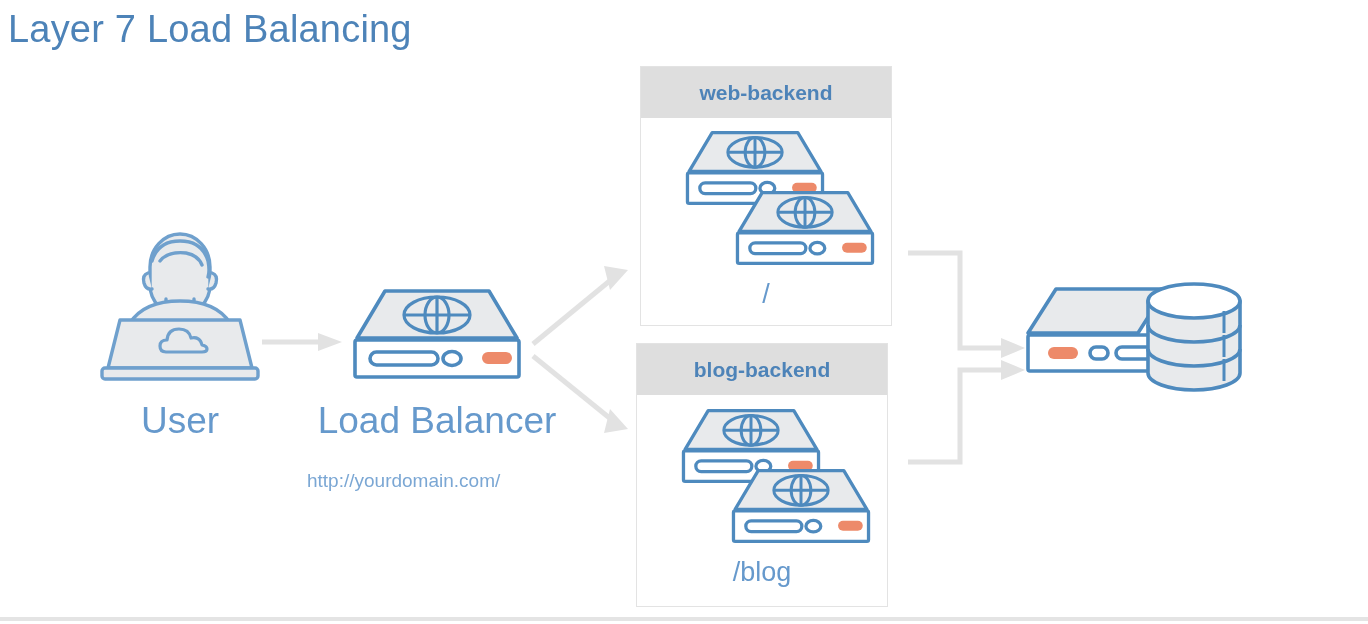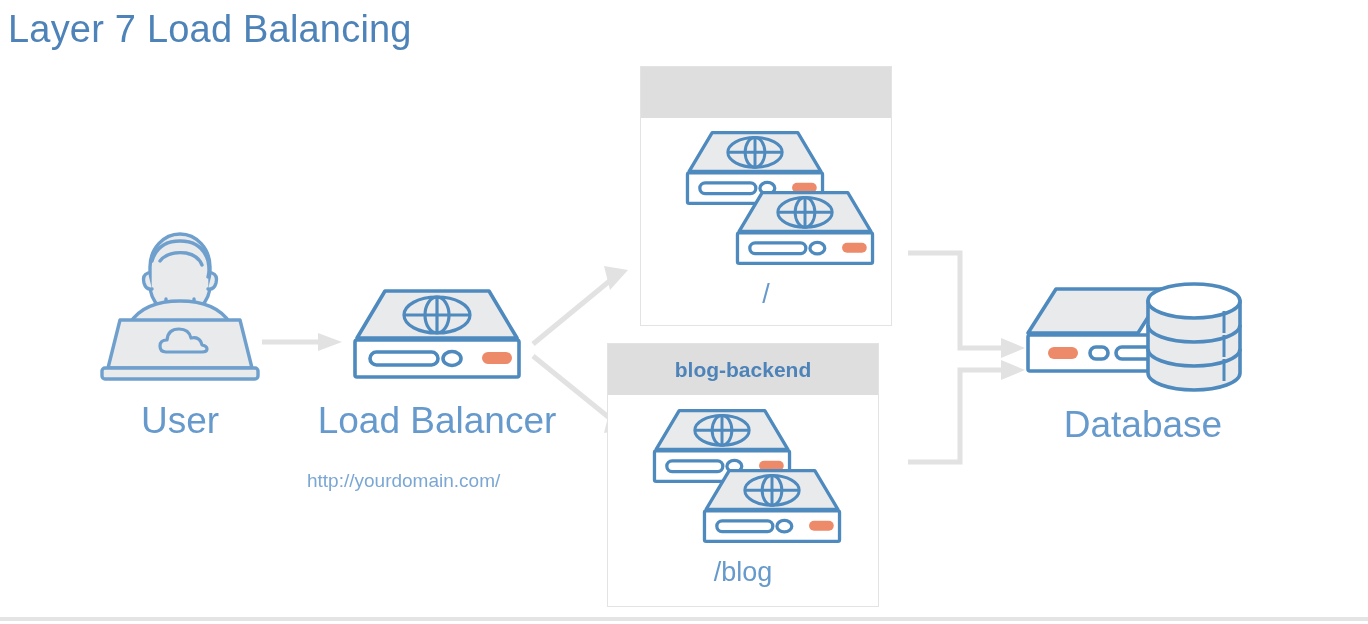--- a/index.html
+++ b/index.html
@@ -83,20 +83,21 @@
     <line x1="3" y1="82" x2="82" y2="17" stroke="#E2E2E2" stroke-width="5"></line>
     <polygon points="74,4 98,8 80,28" fill="#E2E2E2"></polygon>
   </svg>
   <svg style="left:530px;top:348px;" width="110" height="90" viewBox="0 0 110 90">
     <line x1="3" y1="8" x2="82" y2="72" stroke="#E2E2E2" stroke-width="5"></line>
     <polygon points="74,85 98,81 80,61" fill="#E2E2E2"></polygon>
   </svg>
 
   <div class="group" style="left:640px;top:66px;width:252px;height:260px;">
     <div class="group-header"></div>
+    <div class="group-title">web-backend</div>
 
     <svg style="left:44px;top:63px;" width="140" height="76" viewBox="0 0 170 92">
       <g stroke="#4E8ABE" stroke-width="4" stroke-linejoin="round">
         <path d="M33 3 h104 l28 47 h-160 z" fill="#E8EAEC"></path>
         <ellipse cx="85" cy="27" rx="33" ry="18" fill="none" stroke-width="3.6"></ellipse>
         <ellipse cx="85" cy="27" rx="12" ry="18" fill="none" stroke-width="3.6"></ellipse>
         <line x1="52" y1="27" x2="118" y2="27" stroke-width="3.6"></line>
         <line x1="85" y1="9" x2="85" y2="45" stroke-width="3.6"></line>
         <rect x="3" y="52" width="164" height="37" rx="2" fill="#FFFFFF"></rect>
         <rect x="18" y="64" width="68" height="13" rx="6.5" fill="#FFFFFF"></rect>
@@ -115,21 +116,21 @@
         <rect x="3" y="52" width="164" height="37" rx="2" fill="#FFFFFF"></rect>
         <rect x="18" y="64" width="68" height="13" rx="6.5" fill="#FFFFFF"></rect>
         <ellipse cx="100" cy="70.5" rx="9" ry="7" fill="#FFFFFF"></ellipse>
       </g>
       <rect x="130" y="64" width="30" height="12" rx="6" fill="#ED8A6A"></rect>
     </svg>
 
     <div class="path-label" style="top:212px;">/</div>
   </div>
 
-  <div class="group" style="left:607px;top:343px;width:272px;height:264px;">
+  <div class="group" style="left:636px;top:343px;width:252px;height:264px;">
     <div class="group-header"></div>
     <div class="group-title">blog-backend</div>
 
     <svg style="left:44px;top:64px;" width="140" height="76" viewBox="0 0 170 92">
       <g stroke="#4E8ABE" stroke-width="4" stroke-linejoin="round">
         <path d="M33 3 h104 l28 47 h-160 z" fill="#E8EAEC"></path>
         <ellipse cx="85" cy="27" rx="33" ry="18" fill="none" stroke-width="3.6"></ellipse>
         <ellipse cx="85" cy="27" rx="12" ry="18" fill="none" stroke-width="3.6"></ellipse>
         <line x1="52" y1="27" x2="118" y2="27" stroke-width="3.6"></line>
         <line x1="85" y1="9" x2="85" y2="45" stroke-width="3.6"></line>
@@ -177,17 +178,16 @@
     <g stroke="#4E8ABE" stroke-width="3.6" stroke-linejoin="round">
       <path d="M122 20 v72 a46 17 0 0 0 92 0 v-72 z" fill="#E8EAEC"></path>
       <ellipse cx="168" cy="20" rx="46" ry="17" fill="#FFFFFF"></ellipse>
       <path d="M122 44 a46 17 0 0 0 92 0" fill="none"></path>
       <path d="M122 68 a46 17 0 0 0 92 0" fill="none"></path>
       <line x1="198" y1="30" x2="198" y2="52" stroke-width="3"></line>
       <line x1="198" y1="54" x2="198" y2="76" stroke-width="3"></line>
       <line x1="198" y1="78" x2="198" y2="100" stroke-width="3"></line>
     </g>
   </svg>
-  <div class="node-label" style="left:1026px;top:404px;width:234px;">Database</div>
 
   <div style="position:absolute;left:0;top:617px;width:1368px;height:4px;background:#E4E4E4;"></div>
 
 </div>
 
 </body></html>

